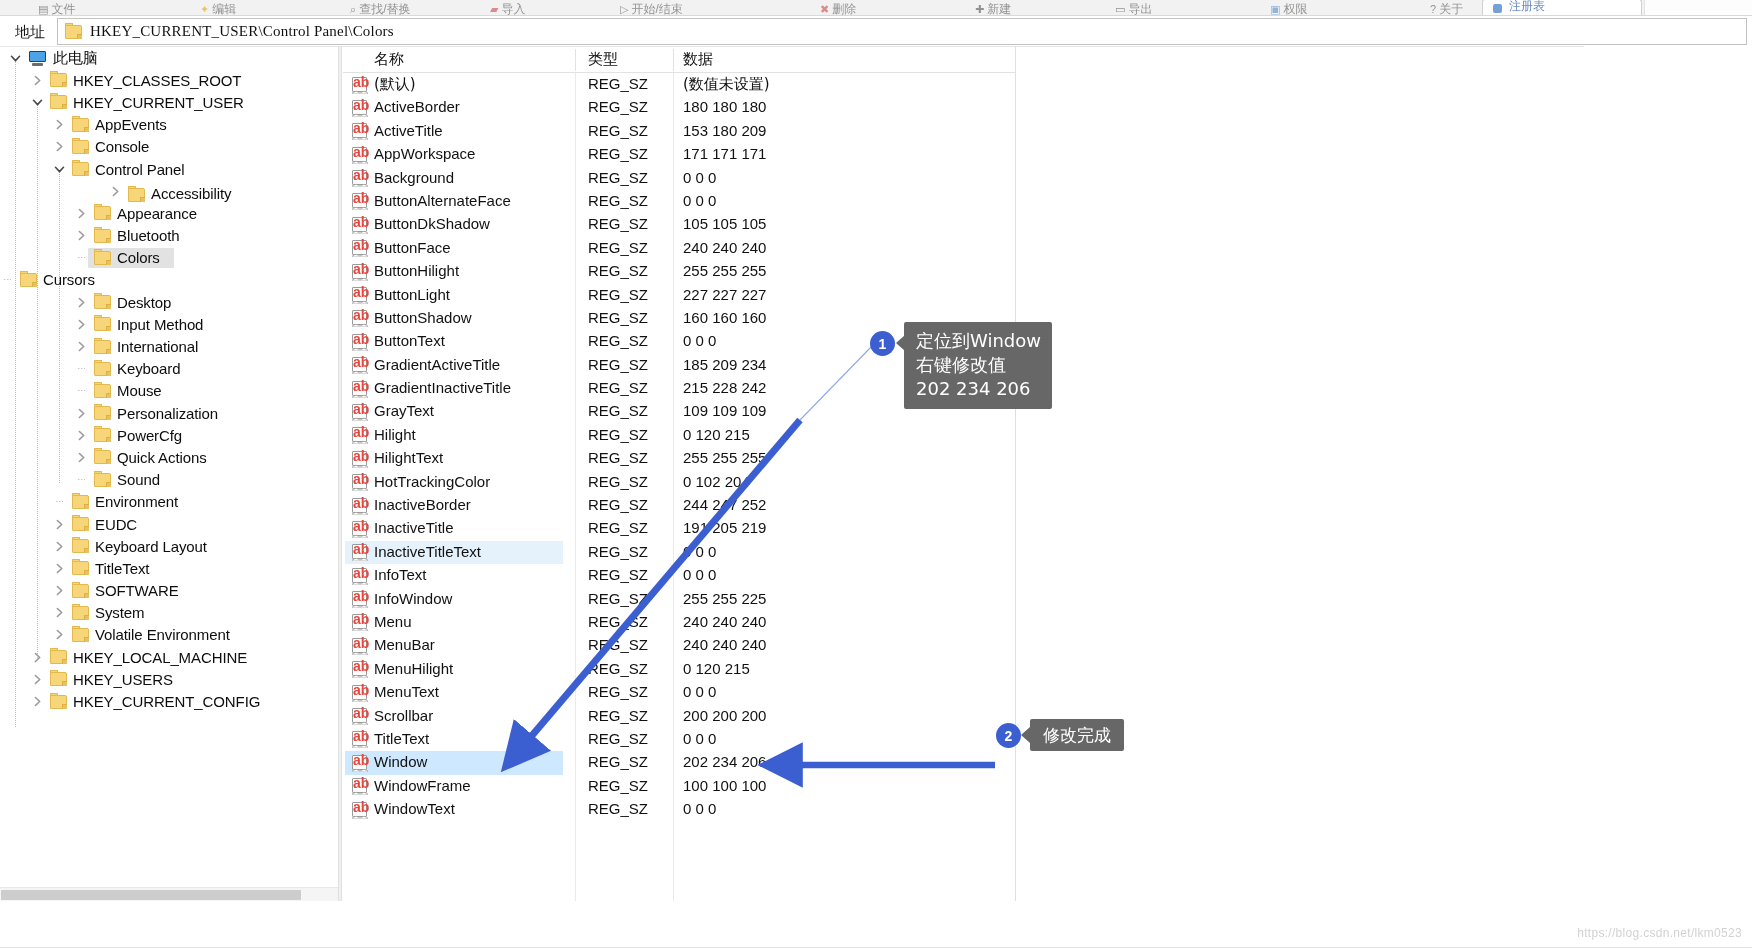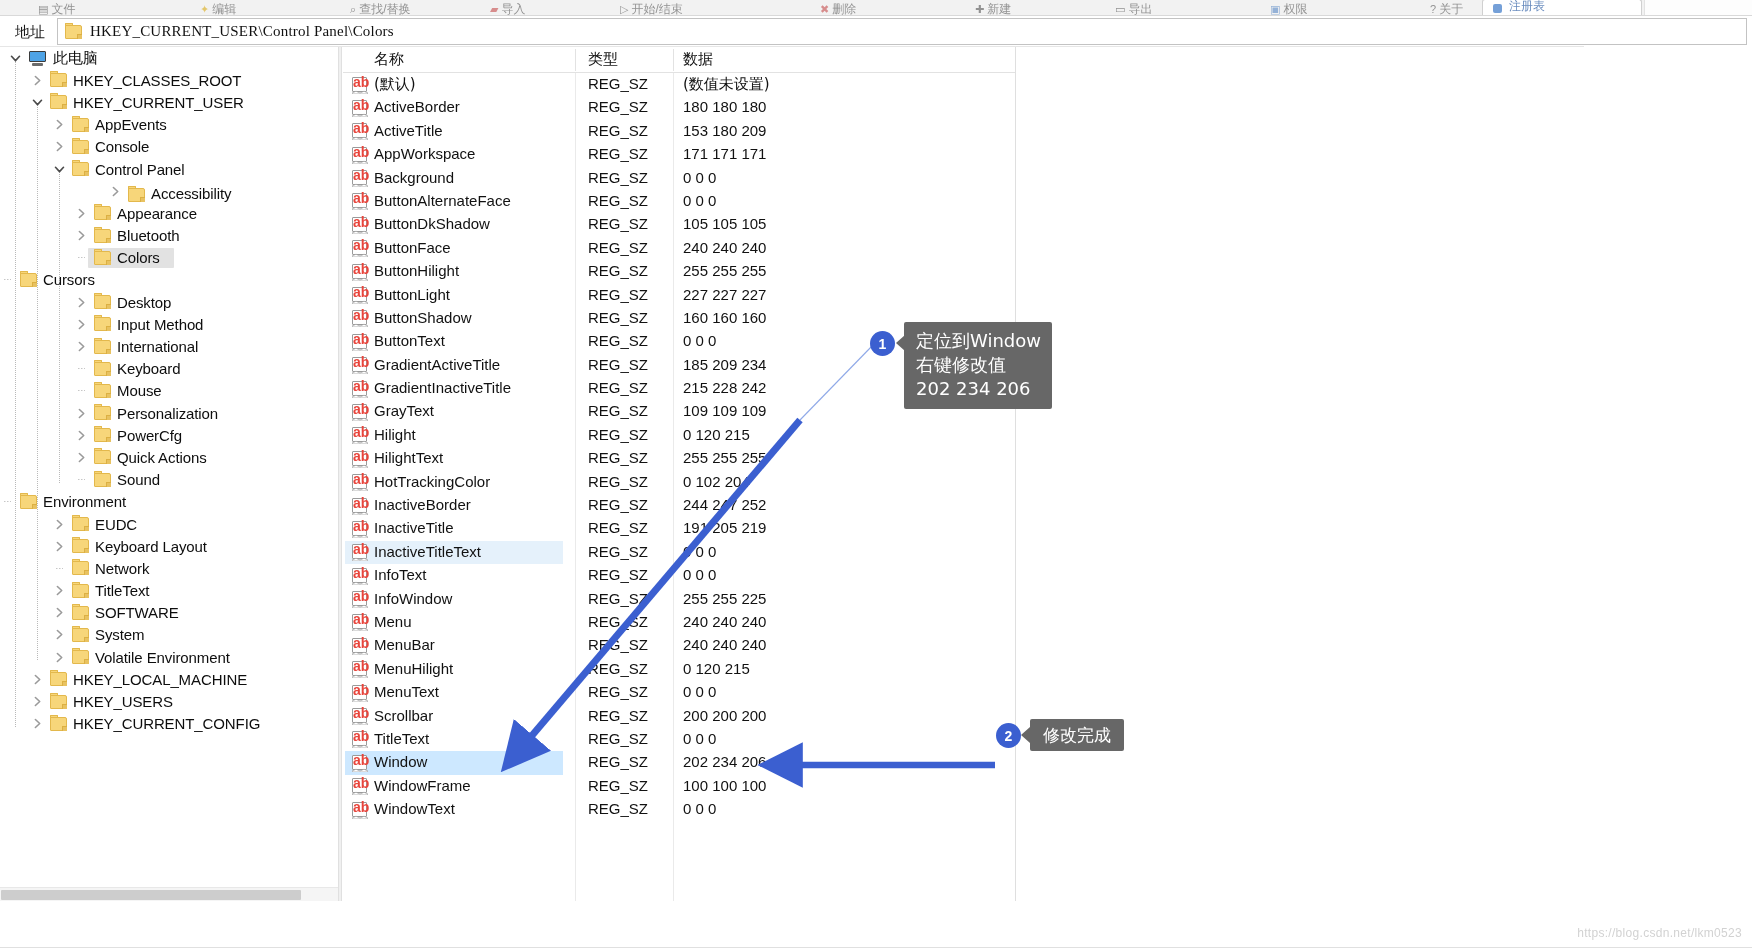--- a/index.html
+++ b/index.html
@@ -662,21 +662,21 @@
             </span>
             <span class="folder" style="margin-left: 5px;">
               <span class="f-tab"></span>
               <span class="f-back"></span>
               <span class="f-fold"></span>
             </span>
             <span class="tlabel">Sound</span>
           </div>
         </div>
         <div class="tnode">
-          <div class="row-inner" style="">
+          <div class="row-inner" style="padding-left: 52px;">
             <span class="twist">
               <svg width="11" height="11" viewBox="0 0 11 11">
                 <path d="M2 5.5 H9" fill="none" stroke="#c6c6c6" stroke-width="1" stroke-dasharray="1.5 1.5"></path>
               </svg>
             </span>
             <span class="folder" style="margin-left: 5px;">
               <span class="f-tab"></span>
               <span class="f-back"></span>
               <span class="f-fold"></span>
             </span>
@@ -704,35 +704,20 @@
               <svg width="11" height="11" viewBox="0 0 11 11">
                 <path d="M3.4 1.5 L7.7 5.5 L3.4 9.5" fill="none" stroke="#9a9a9a" stroke-width="1.6" stroke-linecap="round" stroke-linejoin="round"></path>
               </svg>
             </span>
             <span class="folder" style="margin-left: 5px;">
               <span class="f-tab"></span>
               <span class="f-back"></span>
               <span class="f-fold"></span>
             </span>
             <span class="tlabel">Keyboard Layout</span>
-          </div>
-        </div>
-        <div class="tnode">
-          <div class="row-inner" style="padding-left: 52px;">
-            <span class="twist">
-              <svg width="11" height="11" viewBox="0 0 11 11">
-                <path d="M2 5.5 H9" fill="none" stroke="#c6c6c6" stroke-width="1" stroke-dasharray="1.5 1.5"></path>
-              </svg>
-            </span>
-            <span class="folder" style="margin-left: 5px;">
-              <span class="f-tab"></span>
-              <span class="f-back"></span>
-              <span class="f-fold"></span>
-            </span>
-            <span class="tlabel">Network</span>
           </div>
         </div>
         <div class="tnode">
           <div class="row-inner" style="padding-left: 52px;">
             <span class="twist">
               <svg width="11" height="11" viewBox="0 0 11 11">
                 <path d="M3.4 1.5 L7.7 5.5 L3.4 9.5" fill="none" stroke="#9a9a9a" stroke-width="1.6" stroke-linecap="round" stroke-linejoin="round"></path>
               </svg>
             </span>
             <span class="folder" style="margin-left: 5px;">

